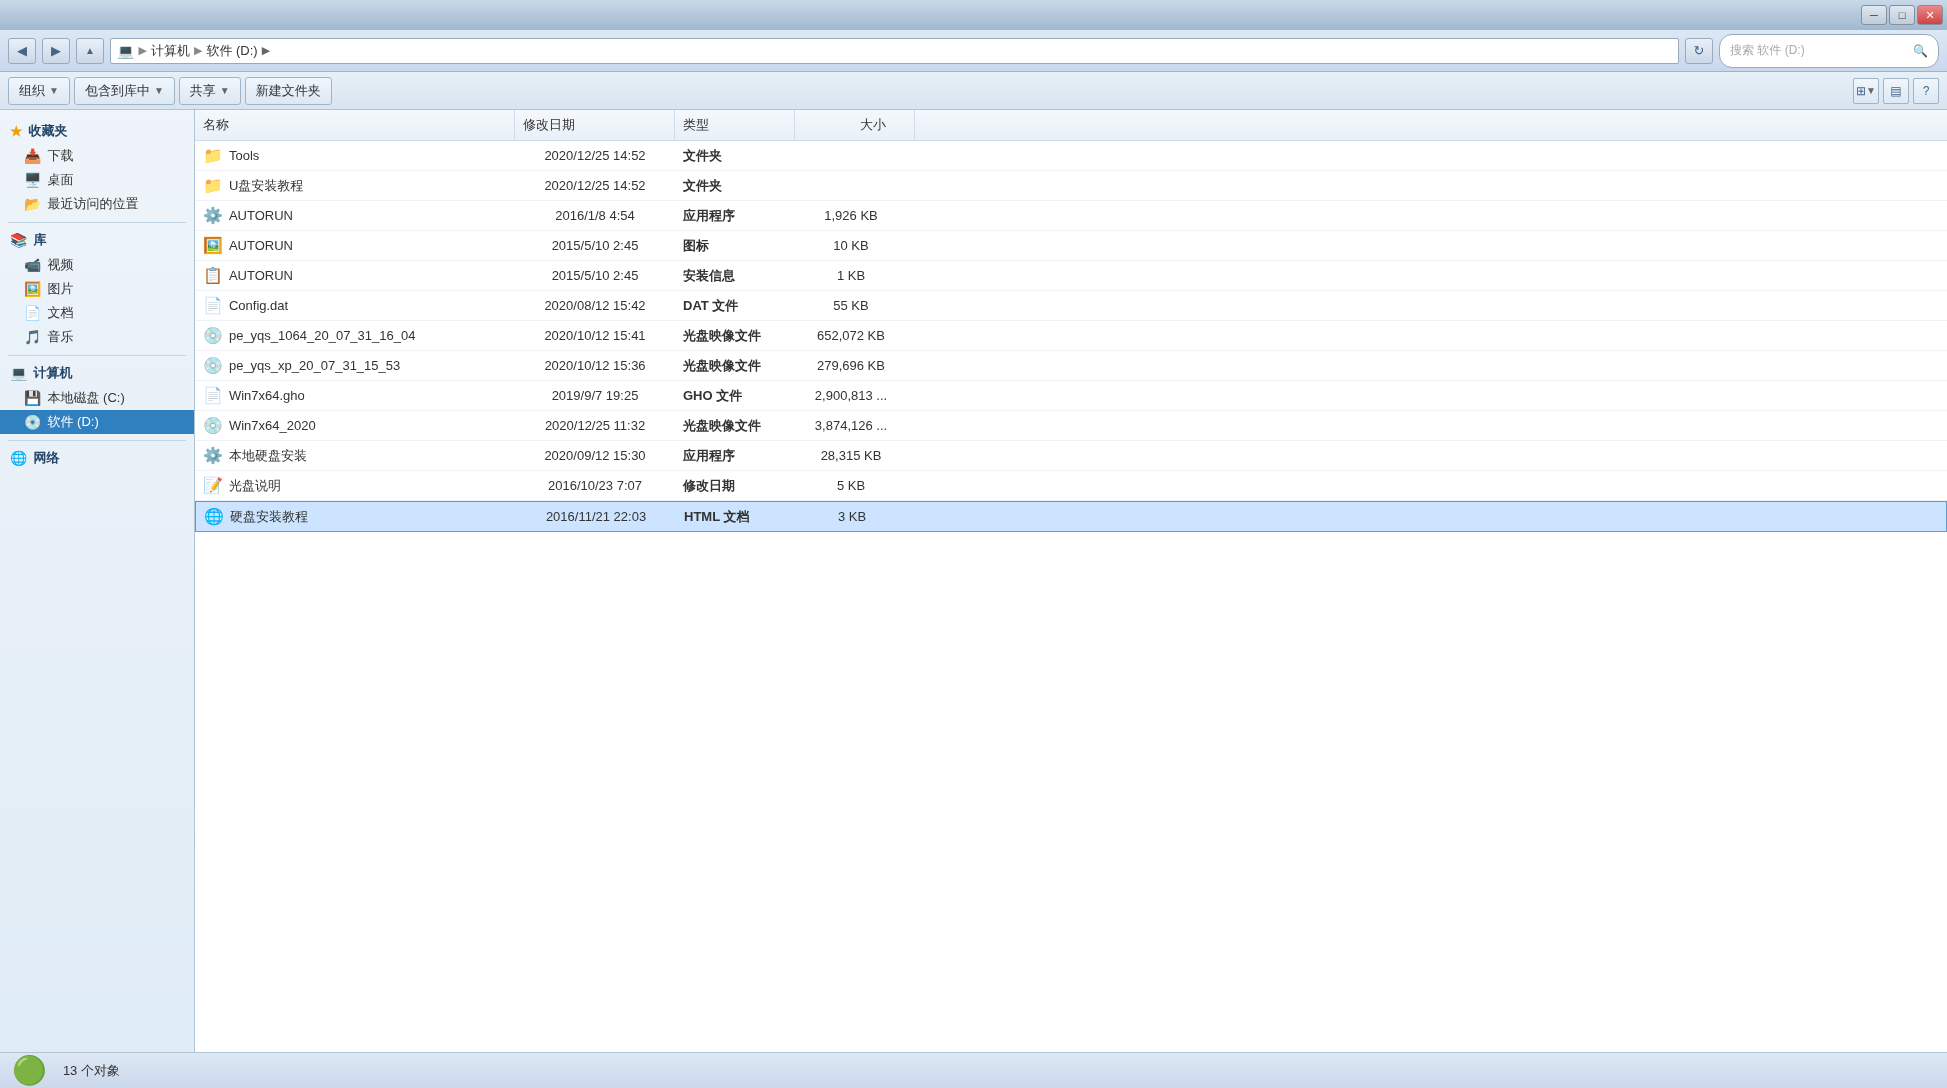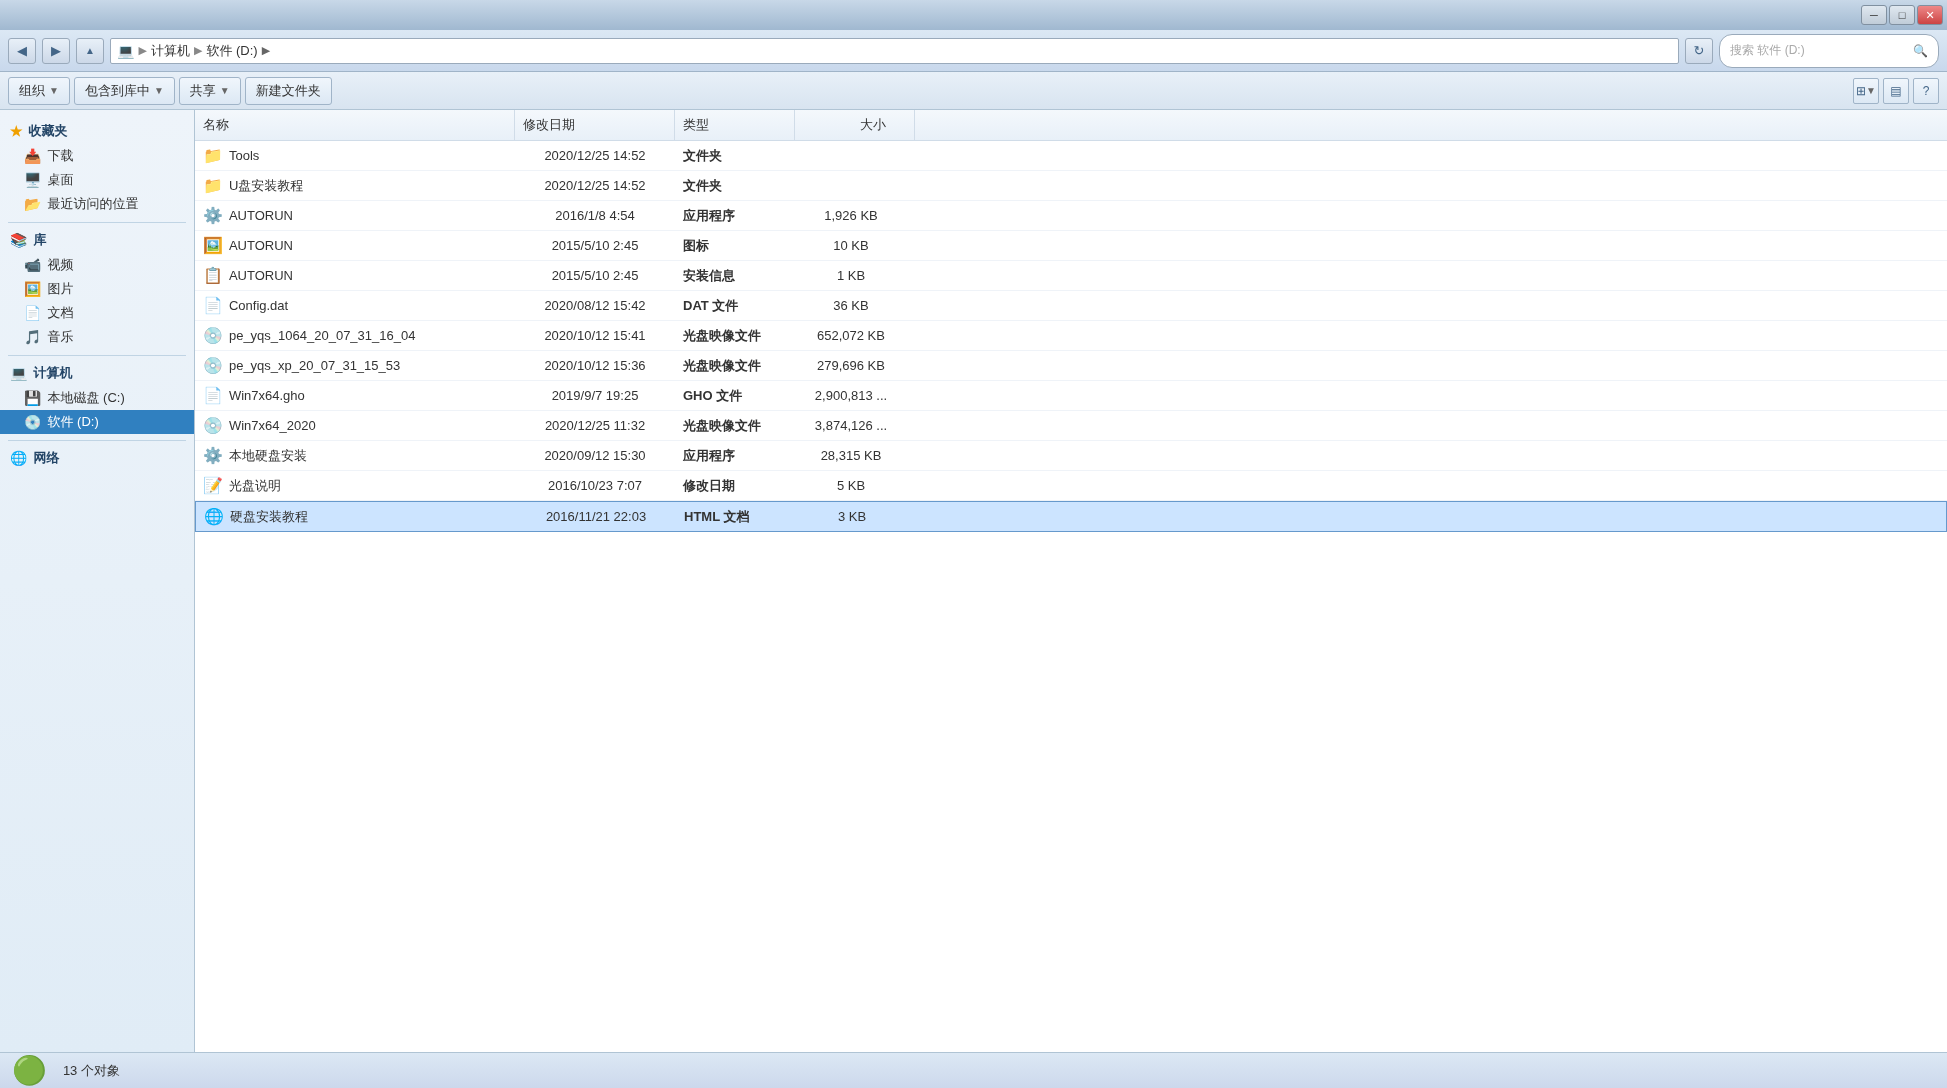--- a/index.html
+++ b/index.html
@@ -390,21 +390,21 @@
       <div class="file-cell type">安装信息</div>
       <div class="file-cell size">1 KB</div>
     </div>
         <div class="file-row">
       <div class="file-cell name">
         <span class="file-icon">📄</span>
         <span>Config.dat</span>
       </div>
       <div class="file-cell date">2020/08/12 15:42</div>
       <div class="file-cell type">DAT 文件</div>
-      <div class="file-cell size">36 KB</div>
+      <div class="file-cell size">55 KB</div>
     </div>
         <div class="file-row">
       <div class="file-cell name">
         <span class="file-icon">💿</span>
         <span>pe_yqs_1064_20_07_31_16_04</span>
       </div>
       <div class="file-cell date">2020/10/12 15:41</div>
       <div class="file-cell type">光盘映像文件</div>
       <div class="file-cell size">652,072 KB</div>
     </div>

